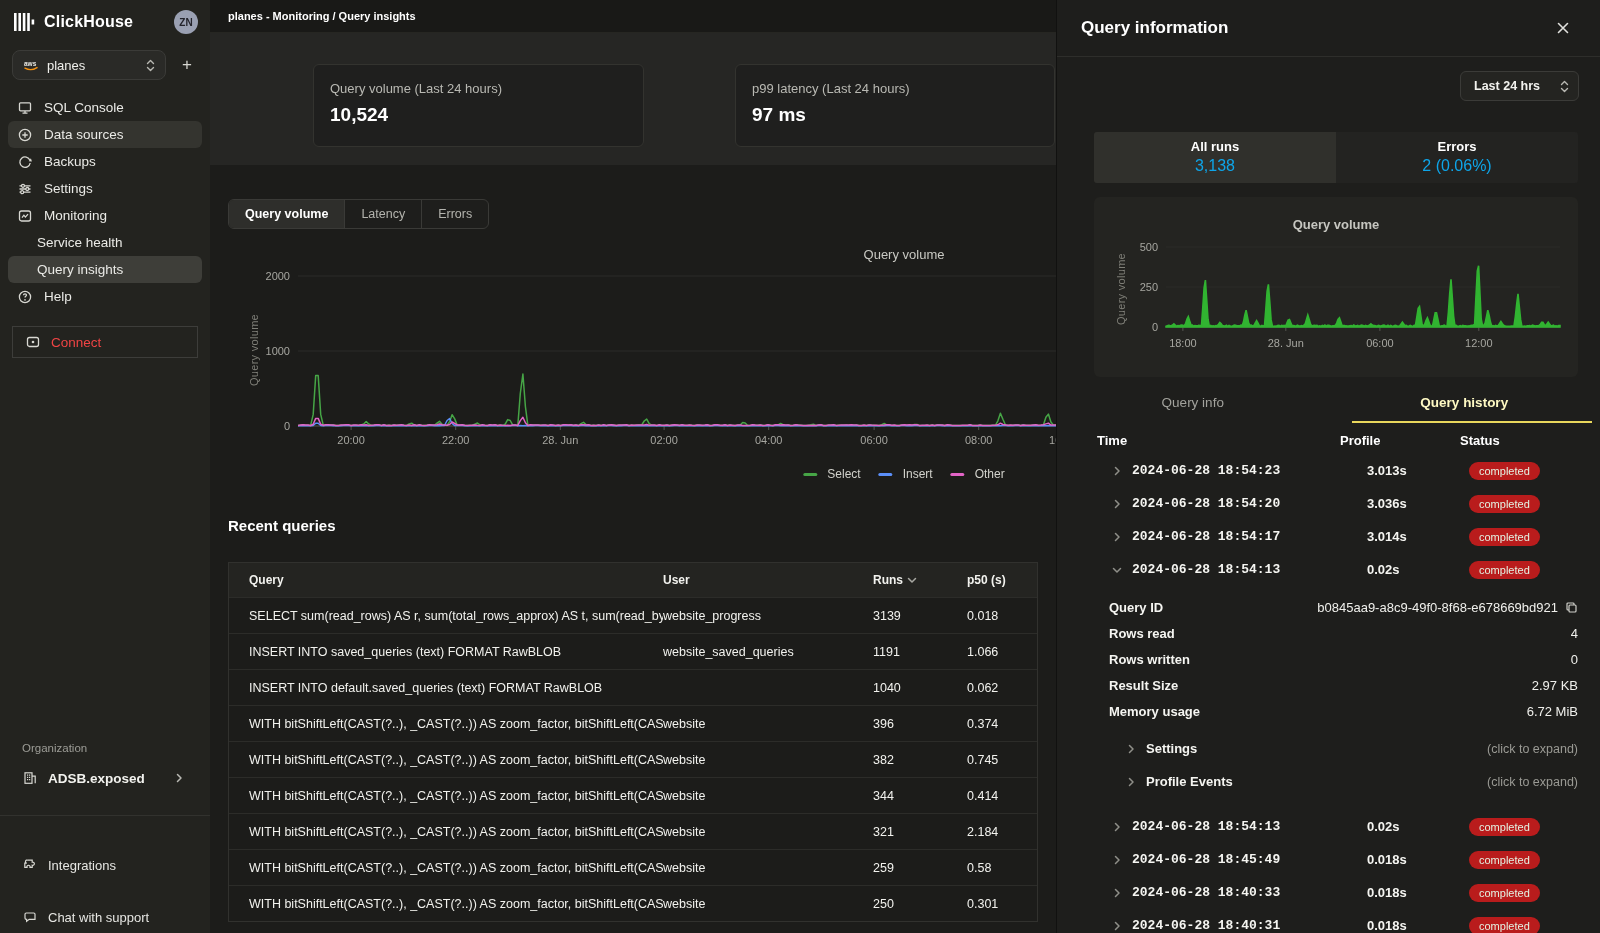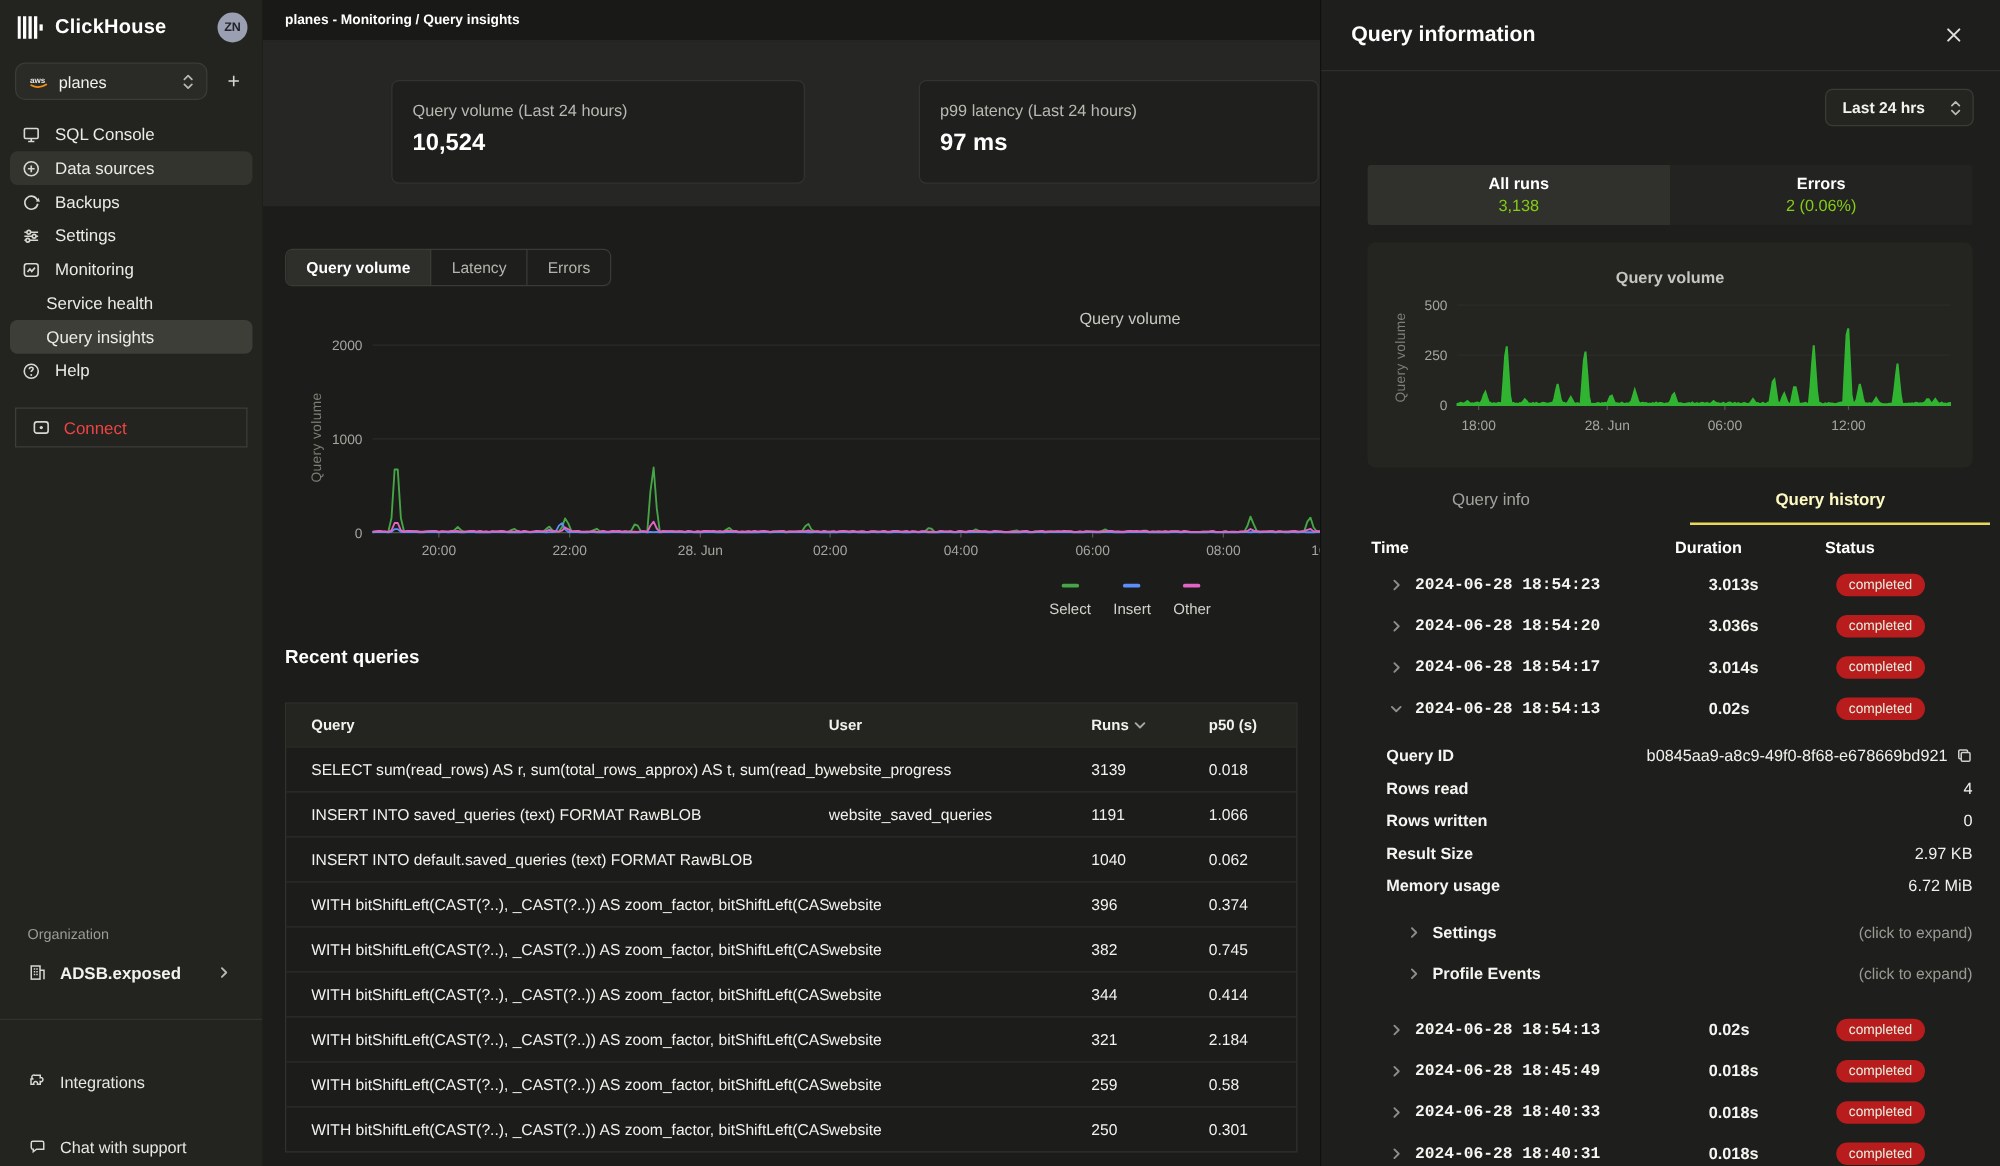--- a/index.html
+++ b/index.html
@@ -53,21 +53,21 @@
   .tabsbar { margin:34px 0 0 18px; height:30px; }
   .tabs { display:inline-flex; border:1px solid #3a3a37; border-radius:6px; overflow:hidden; background:#1e1e1c; }
   .tab { padding:0 16px; height:28px; line-height:28px; font-size:12.5px; color:#b4b4ae; border-right:1px solid #3a3a37; cursor:pointer; }
   .tab:last-child { border-right:none; }
   .tab.active { background:#2e2e2b; color:#fff; font-weight:bold; }
   .chart-wrap { position:relative; height:250px; margin-top:6px; }
   .chart-title { position:absolute; left:694px; top:12px; transform:translateX(-50%); color:#c9c9c3; font-size:13px; }
   .ylab { position:absolute; transform:rotate(-90deg); font-size:11px; color:#7f7f78; text-align:center; width:110px; letter-spacing:.3px; }
   .ylab.main-y { left:-11px; top:109px; }
   .legend { position:absolute; left:694px; top:232px; transform:translateX(-50%); display:flex; gap:18px; align-items:center; }
-  .legend-item { display:flex; align-items:center; gap:10px; font-size:12px; color:#d2d2cc; cursor:pointer;flex-direction:column; }
+  .legend-item { display:flex; align-items:center; gap:10px; font-size:12px; color:#d2d2cc; cursor:pointer; }
   .legend-dash { width:14px; height:3px; border-radius:2px; }
   .recent { margin:32px 18px 0; }
   .recent h2 { font-size:15px; margin:0 0 28px; color:#fff; }
   .qtable { border:1px solid #31312e; }
   .qrow { display:grid; grid-template-columns:414px 210px 94px 1fr; align-items:center; height:36px;
           border-top:1px solid #2c2c29; padding-left:20px; font-size:12.5px; color:#f2f2ee; }
   .qrow.qhead { height:34px; border-top:none; background:#242421; font-weight:bold; font-size:12px; }
   .qcell { white-space:nowrap; overflow:hidden; padding-right:14px; }
   .runs-head { display:flex; align-items:center; gap:4px; }
   
@@ -78,21 +78,21 @@
   .close-btn { margin-left:auto; background:none; border:none; color:#e0e0dc; cursor:pointer; padding:2px; }
   .range-row { display:flex; justify-content:flex-end; padding:14px 21px 0 0; }
   .range-select { width:119px; height:30px; display:flex; align-items:center; gap:8px; background:#242421;
                   border:1px solid #3b3b38; border-radius:6px; padding:0 9px 0 13px; font-size:12.5px; font-weight:bold;
                   color:#f2f2ee; cursor:pointer; }
   .range-select .updown { margin-left:auto; }
   .segments { margin:31px 22px 0 37px; display:flex; border-radius:3px; overflow:hidden; background:#232321; }
   .segment { flex:1; text-align:center; padding:7px 0 8px; cursor:pointer; }
   .segment.active { background:#30302c; }
   .segment-label { font-weight:bold; font-size:13px; color:#fff; }
-  .segment-value { font-size:13px; color:#84cc16; margin-top:3px; }
+  .segment-value { font-size:16px; color:#0ea5e9; margin-top:3px; }
   .mini-card { margin:14px 22px 0 37px; height:180px; background:#242421; border-radius:6px; position:relative; }
   .mini-title { position:absolute; top:20px; width:100%; text-align:center; font-size:13px; font-weight:bold; color:#c6c6c0; }
   .ylab.mini-y { left:-28px; top:86px; }
   .ptabs { display:flex; margin-top:6px; }
   .ptab { flex:1; text-align:center; font-size:13.5px; color:#a2a29c; padding:12px 0 13px; position:relative; cursor:pointer; }
   .ptab.active { color:#fef9c3; font-weight:bold; }
   .ptab.active::after { content:""; position:absolute; left:23px; right:8px; bottom:0; height:2px; background:#e9d75c; }
   .history { padding:0 22px 0 37px; }
   .hheader { display:grid; grid-template-columns:243px 120px 1fr; padding:10px 0 6px 3px; font-weight:bold; font-size:13px; color:#fff; }
   .hrow { display:grid; grid-template-columns:243px 120px 1fr; align-items:center; height:33px; font-size:13px; cursor:pointer; }
@@ -454,21 +454,21 @@
         <polygon points="72,130 72.0,129.2 73.3,128.7 74.6,128.3 75.9,128.6 77.3,128.7 78.6,128.0 79.9,126.8 81.2,128.0 82.5,129.2 83.8,128.6 85.1,128.9 86.4,128.3 87.8,128.1 89.1,128.4 90.4,128.5 91.7,126.3 93.0,122.1 94.3,119.6 95.6,123.8 97.0,127.9 98.3,128.1 99.6,129.3 100.9,128.6 102.2,128.8 103.5,128.9 104.8,128.3 106.1,128.5 107.5,128.2 108.8,110.4 110.1,90.9 111.4,83.1 112.7,102.6 114.0,122.2 115.3,129.2 116.7,128.4 118.0,129.1 119.3,128.8 120.6,129.3 121.9,128.5 123.2,128.8 124.5,127.2 125.8,125.4 127.2,126.8 128.5,128.6 129.8,128.7 131.1,129.2 132.4,128.3 133.7,129.3 135.0,128.3 136.4,128.9 137.7,129.4 139.0,128.8 140.3,128.2 141.6,128.4 142.9,128.8 144.2,128.9 145.5,128.9 146.9,128.2 148.2,128.5 149.5,124.8 150.8,118.3 152.1,113.1 153.4,119.6 154.7,126.1 156.1,128.5 157.4,128.2 158.7,129.1 160.0,128.3 161.3,126.0 162.6,123.6 163.9,126.0 165.2,128.3 166.6,129.3 167.9,128.4 169.2,128.9 170.5,129.1 171.8,112.2 173.1,94.4 174.4,87.3 175.8,105.1 177.1,122.9 178.4,129.0 179.7,129.2 181.0,129.0 182.3,129.3 183.6,128.5 184.9,128.4 186.3,129.2 187.6,128.4 188.9,128.8 190.2,128.3 191.5,129.3 192.8,126.4 194.1,123.2 195.5,122.5 196.8,125.8 198.1,128.9 199.4,128.6 200.7,128.7 202.0,129.3 203.3,128.2 204.6,128.7 206.0,129.3 207.3,128.6 208.6,129.1 209.9,128.2 211.2,126.9 212.5,122.4 213.8,118.0 215.2,122.4 216.5,126.9 217.8,129.1 219.1,128.4 220.4,128.2 221.7,128.5 223.0,128.4 224.3,129.3 225.7,128.8 227.0,129.2 228.3,128.5 229.6,129.1 230.9,128.1 232.2,129.1 233.5,128.4 234.9,128.4 236.2,128.8 237.5,129.3 238.8,128.7 240.1,128.7 241.4,128.4 242.7,126.1 244.0,122.3 245.4,120.8 246.7,124.6 248.0,128.5 249.3,128.5 250.6,128.5 251.9,128.9 253.2,129.1 254.6,129.0 255.9,128.7 257.2,128.5 258.5,129.2 259.8,128.1 261.1,129.0 262.4,128.9 263.7,128.4 265.1,129.3 266.4,128.6 267.7,128.2 269.0,128.5 270.3,129.1 271.6,128.3 272.9,128.9 274.3,129.0 275.6,128.0 276.9,126.8 278.2,128.0 279.5,128.5 280.8,128.6 282.1,129.1 283.4,128.8 284.8,128.3 286.1,129.1 287.4,128.9 288.7,128.2 290.0,128.1 291.3,128.8 292.6,129.0 294.0,128.3 295.3,129.3 296.6,128.4 297.9,128.9 299.2,129.3 300.5,128.6 301.8,128.4 303.1,129.1 304.5,129.2 305.8,128.8 307.1,127.0 308.4,125.2 309.7,127.0 311.0,128.8 312.3,128.4 313.7,129.3 315.0,129.0 316.3,128.3 317.6,128.9 318.9,129.3 320.2,128.2 321.5,128.2 322.8,120.2 324.2,111.3 325.5,109.6 326.8,118.4 328.1,127.3 329.4,129.1 330.7,127.2 332.0,123.6 333.4,120.8 334.7,124.3 336.0,127.9 337.3,129.0 338.6,128.7 339.9,122.2 341.2,115.7 342.5,115.7 343.9,122.2 345.2,128.7 346.5,129.2 347.8,128.7 349.1,128.5 350.4,128.2 351.7,129.1 353.1,128.8 354.4,115.3 355.7,96.9 357.0,82.2 358.3,100.6 359.6,119.0 360.9,128.6 362.2,128.4 363.6,129.3 364.9,129.3 366.2,128.7 367.5,129.3 368.8,128.4 370.1,128.7 371.4,128.8 372.8,129.0 374.1,129.1 375.4,128.9 376.7,128.5 378.0,128.2 379.3,128.1 380.6,127.3 381.9,100.7 383.3,74.0 384.6,68.7 385.9,95.3 387.2,122.0 388.5,128.6 389.8,128.2 391.1,126.1 392.5,119.6 393.8,113.1 395.1,118.3 396.4,124.8 397.7,129.0 399.0,128.7 400.3,129.2 401.6,128.5 403.0,129.1 404.3,128.5 405.6,126.5 406.9,124.4 408.2,126.5 409.5,128.3 410.8,128.8 412.2,129.3 413.5,129.3 414.8,129.4 416.1,129.3 417.4,129.0 418.7,129.0 420.0,128.9 421.3,119.8 422.7,107.1 424.0,96.9 425.3,109.6 426.6,122.4 427.9,129.3 429.2,129.2 430.5,129.1 431.9,129.2 433.2,128.8 434.5,128.9 435.8,128.7 437.1,129.3 438.4,128.2 439.7,128.4 441.0,129.0 442.4,128.7 443.7,128.8 445.0,128.4 446.3,127.5 447.6,125.4 448.9,125.4 450.2,127.5 451.6,128.8 452.9,127.0 454.2,125.2 455.5,127.0 456.8,128.8 458.1,128.7 459.4,128.1 460.7,129.1 462.1,128.8 463.4,129.3 464.7,128.6 466.0,128.5 466,130" fill="#31b431" stroke="#31b431" stroke-width="1.6"></polygon>
       </svg>
   </div>
   <div class="ptabs">
     <div class="ptab">Query info</div>
     <div class="ptab active">Query history</div>
   </div>
   <div class="history" id="history">
       <div class="hheader">
         <div>Time</div>
-        <div>Duration</div>
+        <div>Profile</div>
         <div>Status</div>
       </div>
       <div class="hrow">
         <div class="time">
           <span class="chev">
             <svg width="10" height="10" viewBox="0 0 10 10" fill="none" stroke="currentColor" stroke-width="1.5" stroke-linecap="round" stroke-linejoin="round">
               <path d="M3.5 1.5 7 5 3.5 8.5"></path>
             </svg>
           </span>
           <span>2024-06-28 18:54:23</span>

